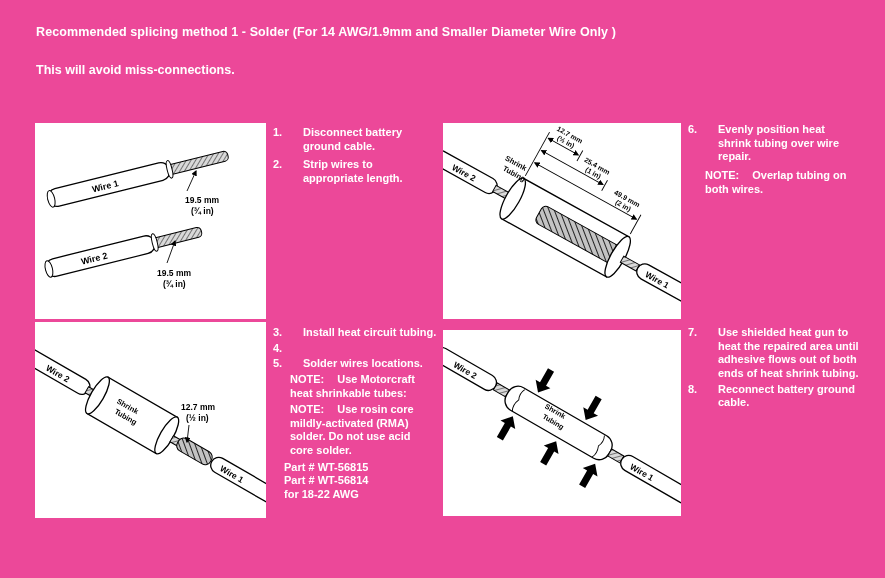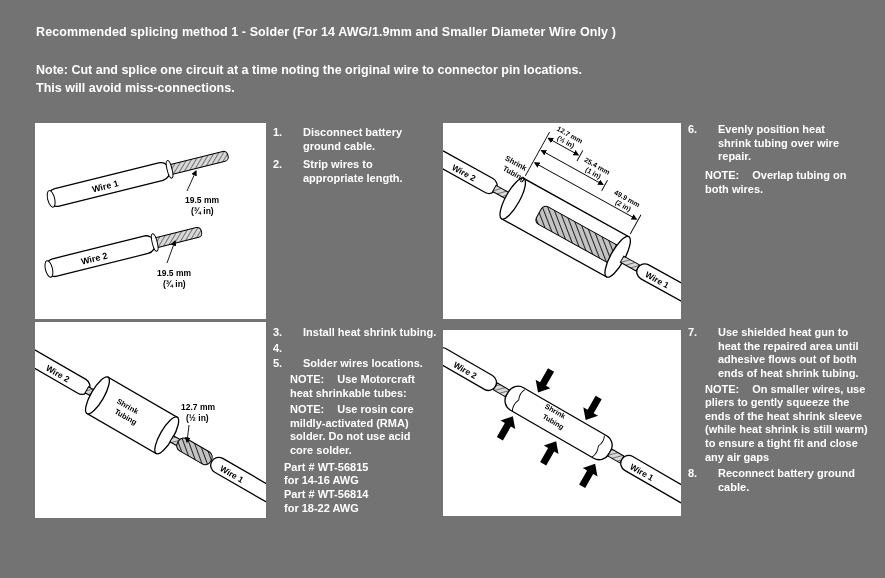--- a/index.html
+++ b/index.html
@@ -1,17 +1,17 @@
 <!DOCTYPE html>
 <html><head>
 <meta charset="utf-8">
 <style>
   html,body { margin:0; padding:0; background:#000; }
   .page {
-    position:relative; width:885px; height:578px; background:#737373;
+    position:relative; width:885px; height:578px; background:#ec4899;
     font-family:"Liberation Sans", sans-serif; font-weight:bold; color:#fff;
     overflow:hidden;
   }
   .title { position:absolute; left:36px; top:25px; font-size:12.5px; letter-spacing:0.1px; }
   .note-head { position:absolute; left:36px; top:62px; font-size:12.5px; line-height:1.42; }
   .panel { position:absolute; background:#fff; }
   .p1 { left:35px;  top:123px; width:231px; height:196px; }
   .p2 { left:443px; top:123px; width:238px; height:196px; }
   .p3 { left:35px;  top:322px; width:231px; height:196px; }
   .p4 { left:443px; top:330px; width:238px; height:186px; }
@@ -34,21 +34,20 @@
   .thin   { stroke:#000; stroke-width:0.9; fill:none; }
 </style>
 </head>
 <body>
 
 <div class="page">
 
   <div class="title">Recommended splicing method 1 - Solder (For 14 AWG/1.9mm and Smaller Diameter Wire Only )</div>
 
   <div class="note-head">
-    <div>Note: Cut and splice one circuit at a time noting the original wire to connector pin locations.</div>
     <div>This will avoid miss-connections.</div>
   </div>
 
   <div class="panel p1">
     <svg viewBox="0 0 231 196">
       <defs>
         <pattern id="hatchA" patternUnits="userSpaceOnUse" width="4" height="4" patternTransform="rotate(45)">
           <rect width="4" height="4" fill="#d9d9d9"></rect>
           <line x1="0" y1="0" x2="0" y2="4" stroke="#3a3a3a" stroke-width="1.3"></line>
         </pattern>
@@ -194,37 +193,36 @@
 
       <line x1="154" y1="103" x2="152" y2="120" class="thin" marker-end="url(#arrC)"></line>
       <text x="146" y="88" font-size="8.5">12.7 mm</text>
       <text x="151" y="99" font-size="8.5">(½ in)</text>
     </svg>
   </div>
 
   <div class="steps c3">
     <div class="step" style="margin-bottom:2px;">
       <span class="num">3.</span>
-      <span class="txt">Install heat shrink tubing.</span>
+      <span class="txt">Install heat circuit tubing.</span>
     </div>
     <div class="step" style="margin-bottom:2px;">
       <span class="num">4.</span>
     </div>
     <div class="step" style="margin-bottom:2px;">
       <span class="num">5.</span>
       <span class="txt">Solder wires locations.</span>
     </div>
     <div class="note">
       <span class="nlabel">NOTE:</span><span>Use Motorcraft heat shrinkable tubes:</span>
     </div>
     <div class="note">
       <span class="nlabel">NOTE:</span><span>Use rosin core mildly-activated (RMA) solder. Do not use acid core solder.</span>
     </div>
     <div class="pnline">Part # WT-56815</div>
-    <div class="pnline">for 14-16 AWG</div>
     <div class="pnline">Part # WT-56814</div>
     <div class="pnline">for 18-22 AWG</div>
   </div>
 
   <div class="panel p4">
     <svg viewBox="0 0 238 186">
       <defs>
         <pattern id="hatchD" patternUnits="userSpaceOnUse" width="4" height="4" patternTransform="rotate(45)">
           <rect width="4" height="4" fill="#d9d9d9"></rect>
           <line x1="0" y1="0" x2="0" y2="4" stroke="#3a3a3a" stroke-width="1.3"></line>
@@ -255,22 +253,19 @@
         <polygon points="166.5,135 173.5,135 173.5,119 178.5,119 170,109 161.5,119 166.5,119" fill="#000"></polygon>
       </g>
     </svg>
   </div>
 
   <div class="steps c4">
     <div class="step" style="margin-bottom:2px;">
       <span class="num">7.</span>
       <span class="txt">Use shielded heat gun to heat the repaired area until adhesive flows out of both ends of heat shrink tubing.</span>
     </div>
-    <div class="note">
-      <span class="nlabel">NOTE:</span><span>On smaller wires, use pliers to gently squeeze the ends of the heat shrink sleeve (while heat shrink is still warm) to ensure a tight fit and close any air gaps</span>
-    </div>
     <div class="step">
       <span class="num">8.</span>
       <span class="txt">Reconnect battery ground cable.</span>
     </div>
   </div>
 
 </div>
 
 </body></html>

